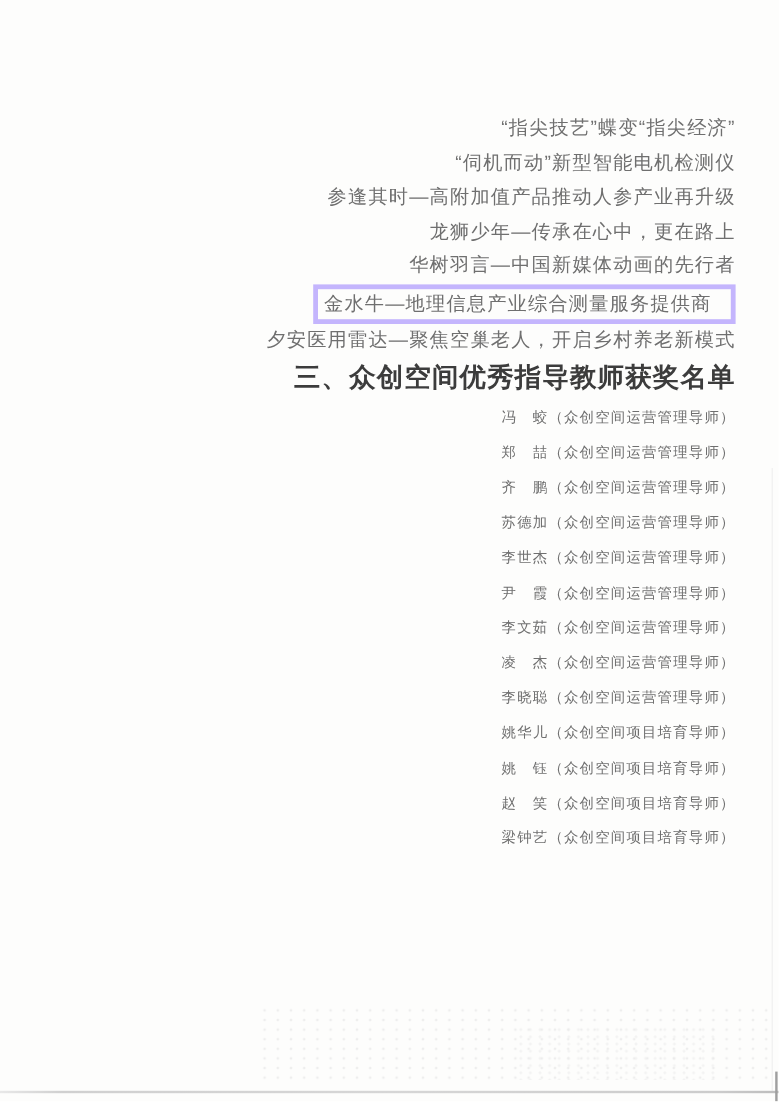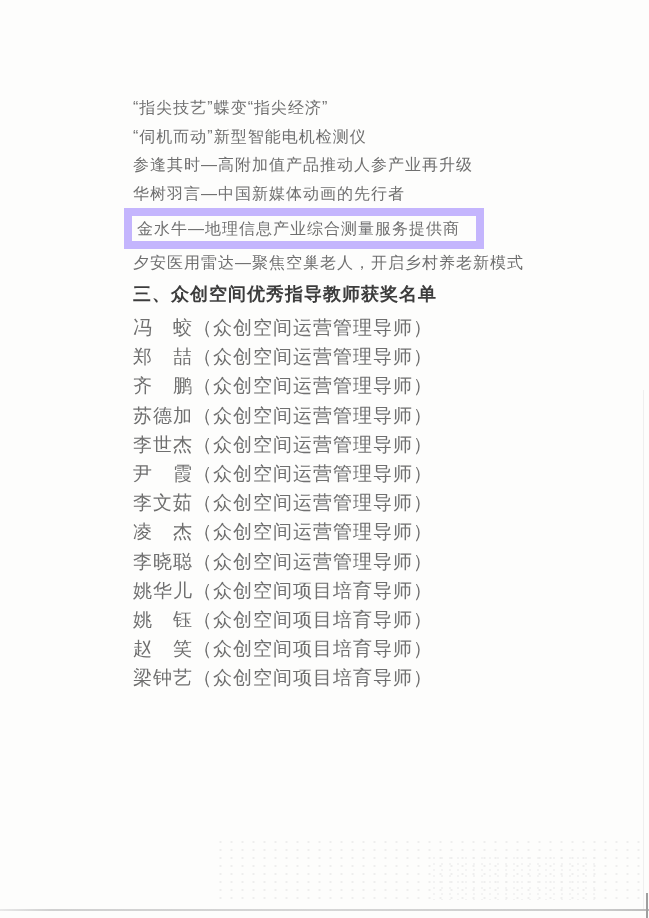--- a/index.html
+++ b/index.html
@@ -6,54 +6,55 @@
   html, body {
     background: #ffffff;
     font-family: "Liberation Sans", sans-serif;
   }
   .page {
     position: relative;
     width: 649px;
     height: 918px;
     background: #fdfdfc;
     overflow: hidden;
+    text-align: right;
   }
   .content {
     position: absolute;
     left: 133px;
     top: 94px;
     width: 480px;
   }
   .proj-line {
     font-size: 16px;
     line-height: 28.6px;
     letter-spacing: 1px;
     color: #6f6f6f;
     white-space: nowrap;
   }
   .hl-box {
     display: inline-block;
-    border: 8px solid #c4b5fd;
+    border: 4px solid #c4b5fd;
     padding: 2px 16px 2px 5px;
     margin-left: -9px;
     line-height: 21px;
     vertical-align: middle;
   }
   .section-heading {
     margin-top: 4px;
     margin-bottom: 7px;
-    font-size: 18px;
+    font-size: 22px;
     line-height: 24px;
     font-weight: bold;
     letter-spacing: 1px;
     color: #3c3c3c;
     white-space: nowrap;
   }
   .teacher-line {
-    font-size: 19px;
+    font-size: 12px;
     line-height: 29.2px;
     letter-spacing: 1px;
     color: #6f6f6f;
     white-space: nowrap;
   }
   
   .bottom-edge-line {
     position: absolute;
     left: 0;
     top: 909px;
@@ -108,20 +109,23 @@
     <div class="proj-line">
       <span>“指尖技艺”蝶变“指尖经济”</span>
     </div>
     <div class="proj-line">
       <span>“伺机而动”新型智能电机检测仪</span>
     </div>
     <div class="proj-line">
       <span>参逢其时—高附加值产品推动人参产业再升级</span>
     </div>
     <div class="proj-line">
+      <span>龙狮少年—传承在心中，更在路上</span>
+    </div>
+    <div class="proj-line">
       <span>华树羽言—中国新媒体动画的先行者</span>
     </div>
     <div class="proj-line">
       <span class="hl-box">
         <span>金水牛—地理信息产业综合测量服务提供商</span>
       </span>
     </div>
     <div class="proj-line">
       <span>夕安医用雷达—聚焦空巢老人，开启乡村养老新模式</span>
     </div>

